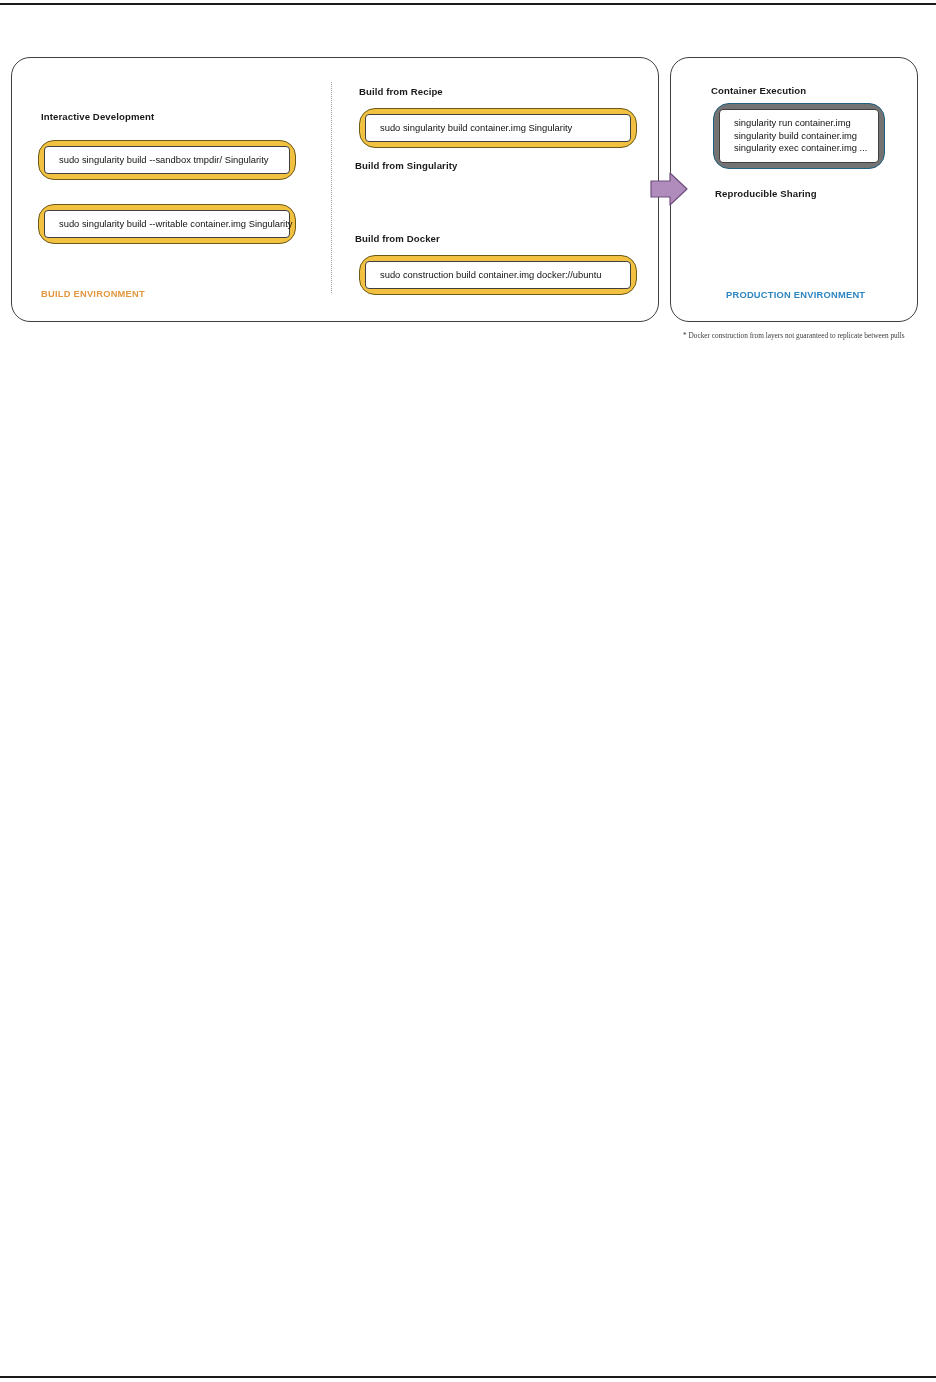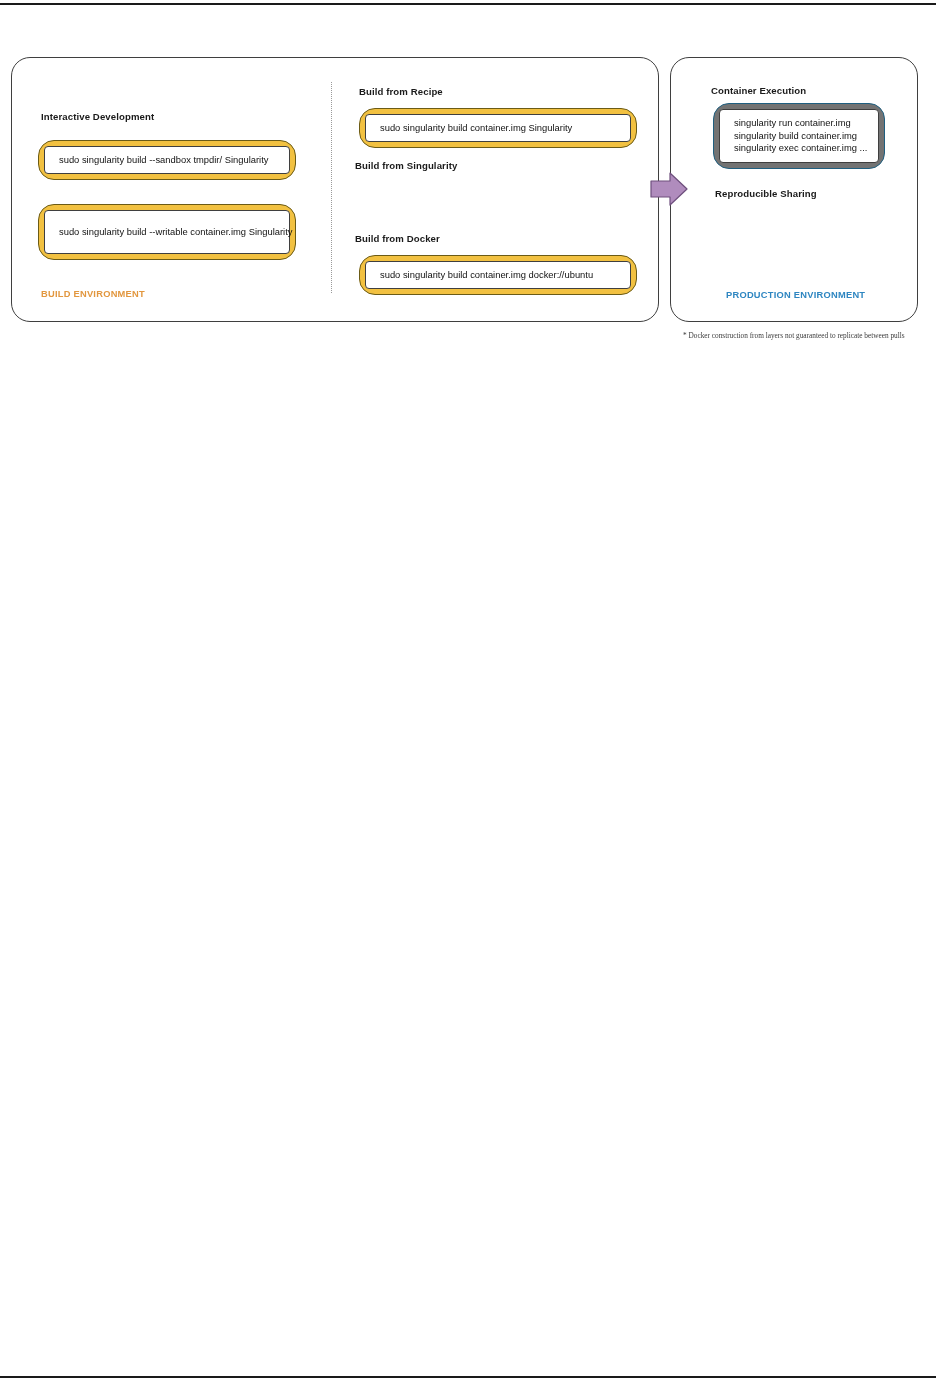--- a/index.html
+++ b/index.html
@@ -163,21 +163,21 @@
   <div class="divider-dotted"></div>
 
   <div class="heading" style="left:41px; top:111px;">Interactive Development</div>
 
   <div class="cmd cmd-outer-orange" style="left:38px; top:140px; width:258px; height:40px;align-items:flex-end;">
     <div class="cmd-inner">
       <div class="cmd-line">sudo singularity build --sandbox tmpdir/ Singularity</div>
     </div>
   </div>
 
-  <div class="cmd cmd-outer-orange" style="left:38px; top:204px; width:258px; height:56px;align-items:flex-end;">
+  <div class="cmd cmd-outer-orange" style="left:38px; top:204px; width:258px; height:40px;align-items:flex-end;">
     <div class="cmd-inner">
       <div class="cmd-line">sudo singularity build --writable container.img Singularity</div>
     </div>
   </div>
 
   <div class="env-label" id="label-build-env">BUILD ENVIRONMENT</div>
 
   <div class="heading" style="left:359px; top:86px;">Build from Recipe</div>
 
   <div class="cmd cmd-outer-orange" style="left:359px; top:108px; width:278px; height:40px;">
@@ -186,21 +186,21 @@
     </div>
   </div>
 
   <div class="heading" style="left:355px; top:160px;">Build from Singularity</div>
 
 
   <div class="heading" style="left:355px; top:233px;">Build from Docker</div>
 
   <div class="cmd cmd-outer-orange" style="left:359px; top:255px; width:278px; height:40px;">
     <div class="cmd-inner">
-      <div class="cmd-line">sudo singularity build container.img docker://ubuntu</div>
+      <div class="cmd-line">sudo construction build container.img docker://ubuntu</div>
     </div>
   </div>
 
   <div class="panel" id="panel-production"></div>
 
   <div class="heading" style="left:711px; top:85px;">Container Execution</div>
 
   <div class="cmd cmd-outer-blue" style="left:713px; top:103px; width:172px; height:66px;">
     <div class="cmd-inner">
       <div class="cmd-line">singularity run container.img</div>

